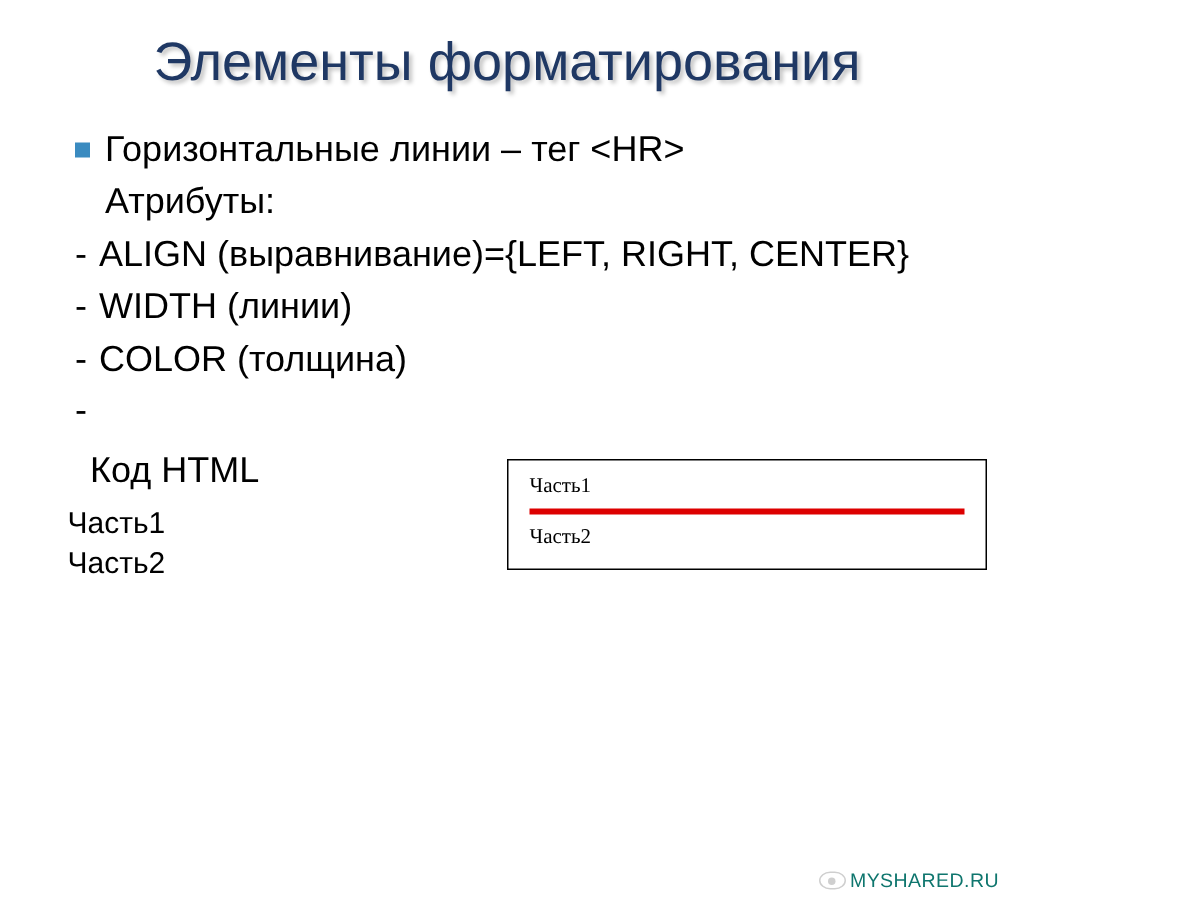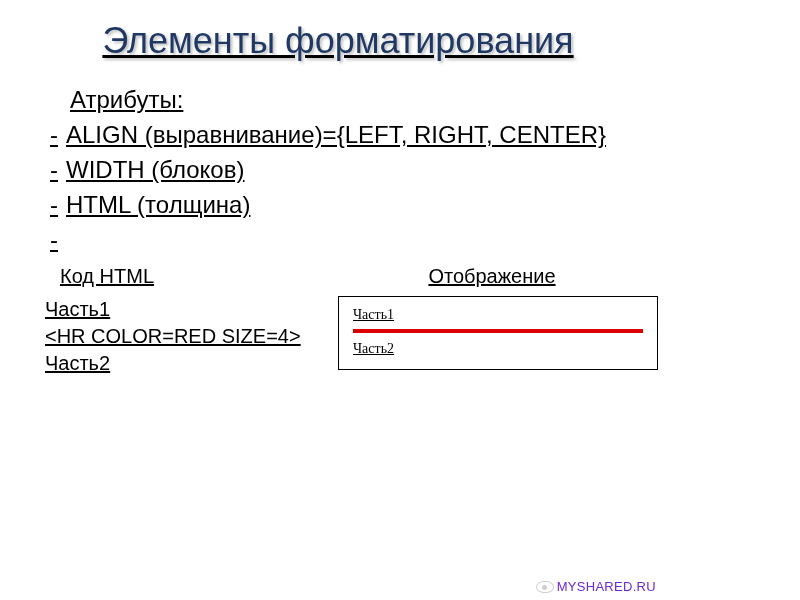--- a/index.html
+++ b/index.html
@@ -8,21 +8,20 @@
     font-family: Arial, Helvetica, sans-serif;
     background: #ffffff;
     position: relative;
     overflow: hidden;
   }
   .slide {
     width: 676px;
     height: 600px;
     padding: 20px 30px 10px 30px;
     position: relative;
-    text-decoration: underline;
   }
   .title {
     text-align: center;
     font-size: 36px;
     color: #1f3864;
     line-height: 1.15;
     margin-bottom: 22px;
     text-shadow: 2px 2px 3px rgba(0,0,0,0.25);
   }
   .body-list {
@@ -49,21 +48,21 @@
     flex-shrink: 0;
   }
   .indent1 { margin-left: 20px; }
   .cols {
     display: flex;
     margin-top: 6px;
   }
   .col-left { width: 50%; padding-left: 30px; }
   .col-right { width: 50%; text-align: center; }
   .sub-head {
-    font-size: 20px;
+    font-size: 24px;
     color: #000;
     margin-bottom: 8px;
   }
   .code-block {
     font-size: 20px;
     color: #000;
     line-height: 1.35;
     margin-left: -15px;
   }
   .render-box {
@@ -79,24 +78,24 @@
     color: #000;
   }
   .render-hr {
     height: 4px;
     background: #d00;
     margin: 6px 0 8px 0;
     width: 100%;
   }
   .watermark {
     position: absolute;
-    right: 20px;
+    right: 10px;
     bottom: 6px;
     font-size: 13px;
-    color: #6d28d9;
+    color: #0f766e;
     font-family: Verdana, Arial, sans-serif;
     letter-spacing: 0.3px;
   }
   .watermark .eye {
     display: inline-block;
     width: 18px; height: 12px;
     border: 1.5px solid #cfcfcf;
     border-radius: 50% / 60%;
     position: relative;
     margin-right: 3px;
@@ -115,53 +114,55 @@
 <body>
 
 <div class="slide">
 
   <div class="title">
     <span>Элементы форматирования</span><br>
   </div>
 
   <div class="body-list">
 
+    <div class="li">
+      <span class="sq-bullet"></span>
+      <span>Горизонтальные линии – тег &lt;HR&gt;</span>
+    </div>
 
     <div class="li indent1">
       <span>Атрибуты:</span>
     </div>
 
     <div class="li">
       <span class="dash-bullet">-</span>
       <span>ALIGN (выравнивание)={LEFT, RIGHT, CENTER}</span>
     </div>
     <div class="li">
       <span class="dash-bullet">-</span>
-      <span>WIDTH (блоков)</span>
+      <span>WIDTH (линии)</span>
     </div>
     <div class="li">
       <span class="dash-bullet">-</span>
-      <span>HTML (толщина)</span>
+      <span>COLOR (толщина)</span>
     </div>
     <div class="li">
       <span class="dash-bullet">-</span>
     </div>
   </div>
 
   <div class="cols">
     <div class="col-left">
       <div class="sub-head">Код HTML</div>
       <div class="code-block">
         <div>Часть1</div>
-        <div>&lt;HR COLOR=RED SIZE=4&gt;</div>
         <div>Часть2</div>
       </div>
     </div>
     <div class="col-right">
-      <div class="sub-head">Отображение</div>
       <div class="render-box">
         <div class="render-text">Часть1</div>
         <div class="render-hr"></div>
         <div class="render-text">Часть2</div>
       </div>
     </div>
   </div>
 
   <div class="watermark">
     <span class="eye"></span><span>MYSHARED.RU</span>

